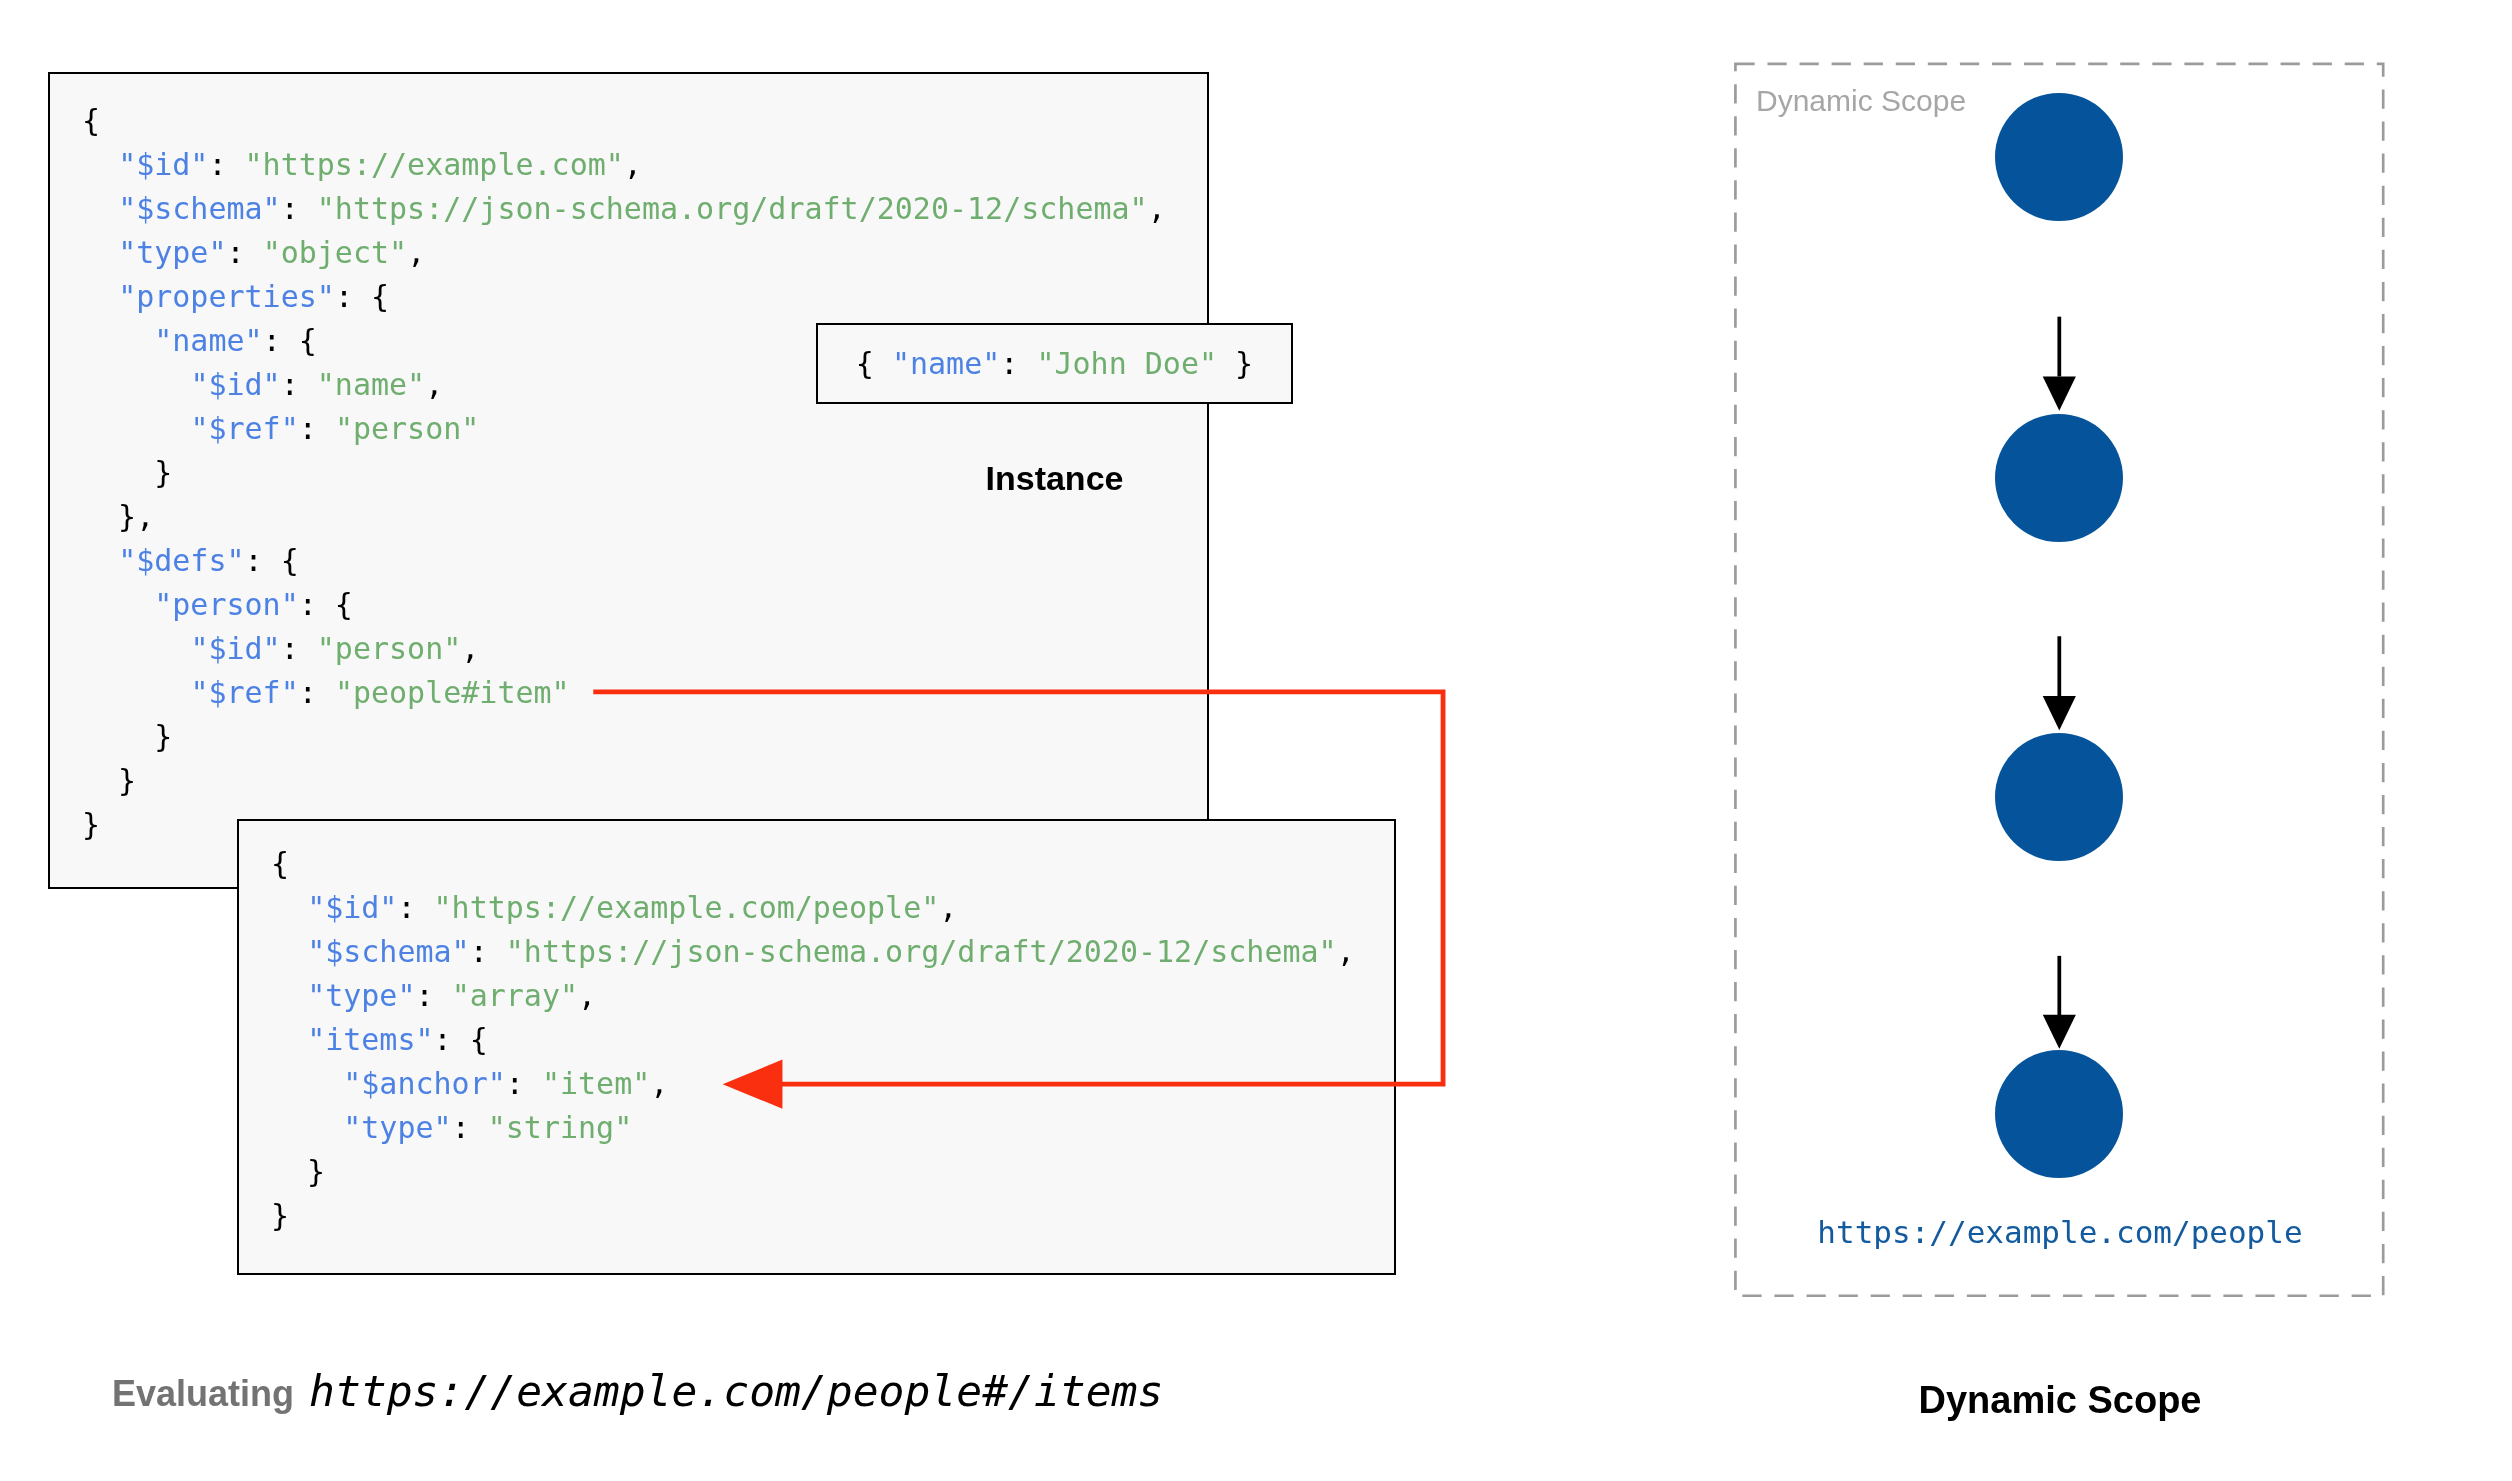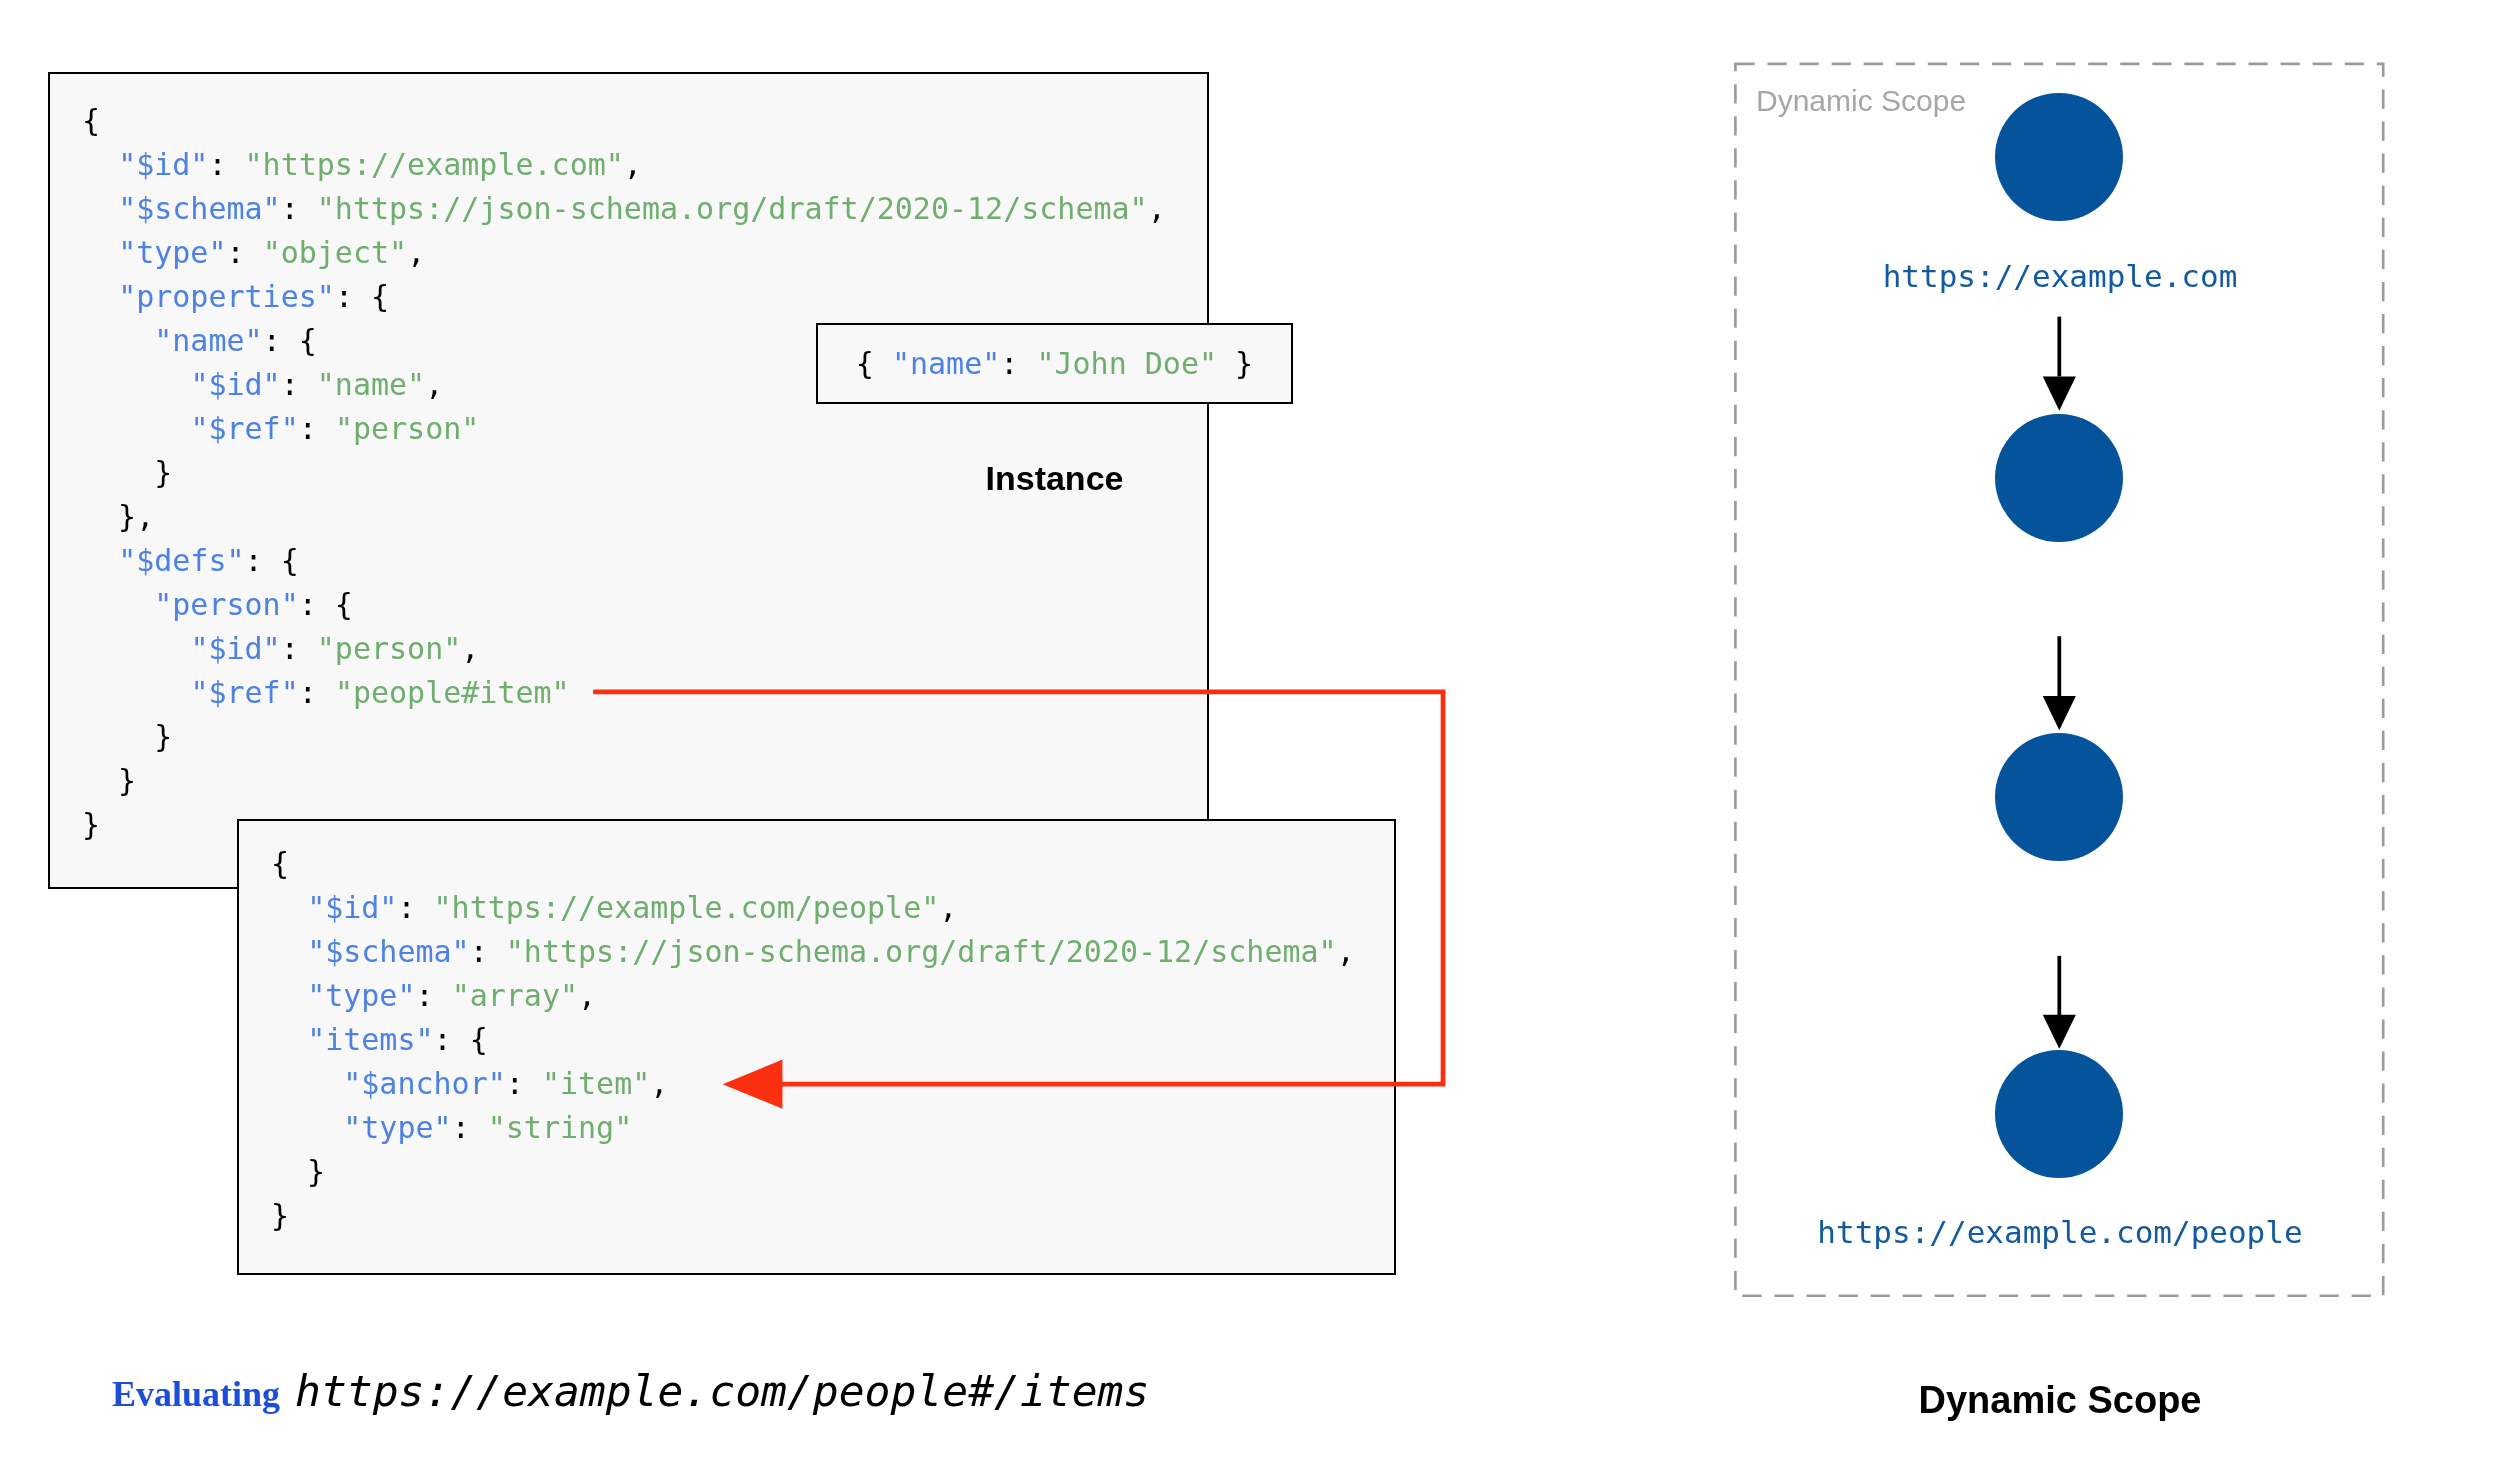--- a/index.html
+++ b/index.html
@@ -114,22 +114,21 @@
     position: absolute;
     left: 112px; top: 1366px;
     height: 77px;
     display: flex;
     align-items: baseline;
     z-index: 2;
   }
   #evaluating-caption .bold-part {
     font-weight: bold;
     font-size: 36px;
-    color: #1d4ed8;
-    font-family: Liberation Serif, serif;
+    color: #737373;
   }
   #evaluating-caption .mono-part {
     font-family: "DejaVu Sans Mono", monospace;
     font-size: 43px;
     color: #000000;
     margin-left: 15px;
     font-style: italic;
   }
   #scope-caption {
     position: absolute;
@@ -191,21 +190,20 @@
     </div>
 
   <div id="instance-box" class="code-box">
       <div class="code-line"><span class="tok-p">{ </span><span class="tok-k">"name"</span><span class="tok-p">: </span><span class="tok-s">"John Doe"</span><span class="tok-p"> }</span></div>
     </div>
   <div id="instance-label">Instance</div>
 
   <div id="panel-label">Dynamic Scope</div>
 
   <div id="circle-0" class="scope-node-circle"></div>
-  <div id="url-0" class="scope-node-url">https://example.com</div>
 
   <div id="circle-1" class="scope-node-circle"></div>
 
   <div id="circle-2" class="scope-node-circle"></div>
 
   <div id="circle-3" class="scope-node-circle"></div>
   <div id="url-3" class="scope-node-url">https://example.com/people</div>
 
   <div id="evaluating-caption">
     <span class="bold-part">Evaluating</span>

